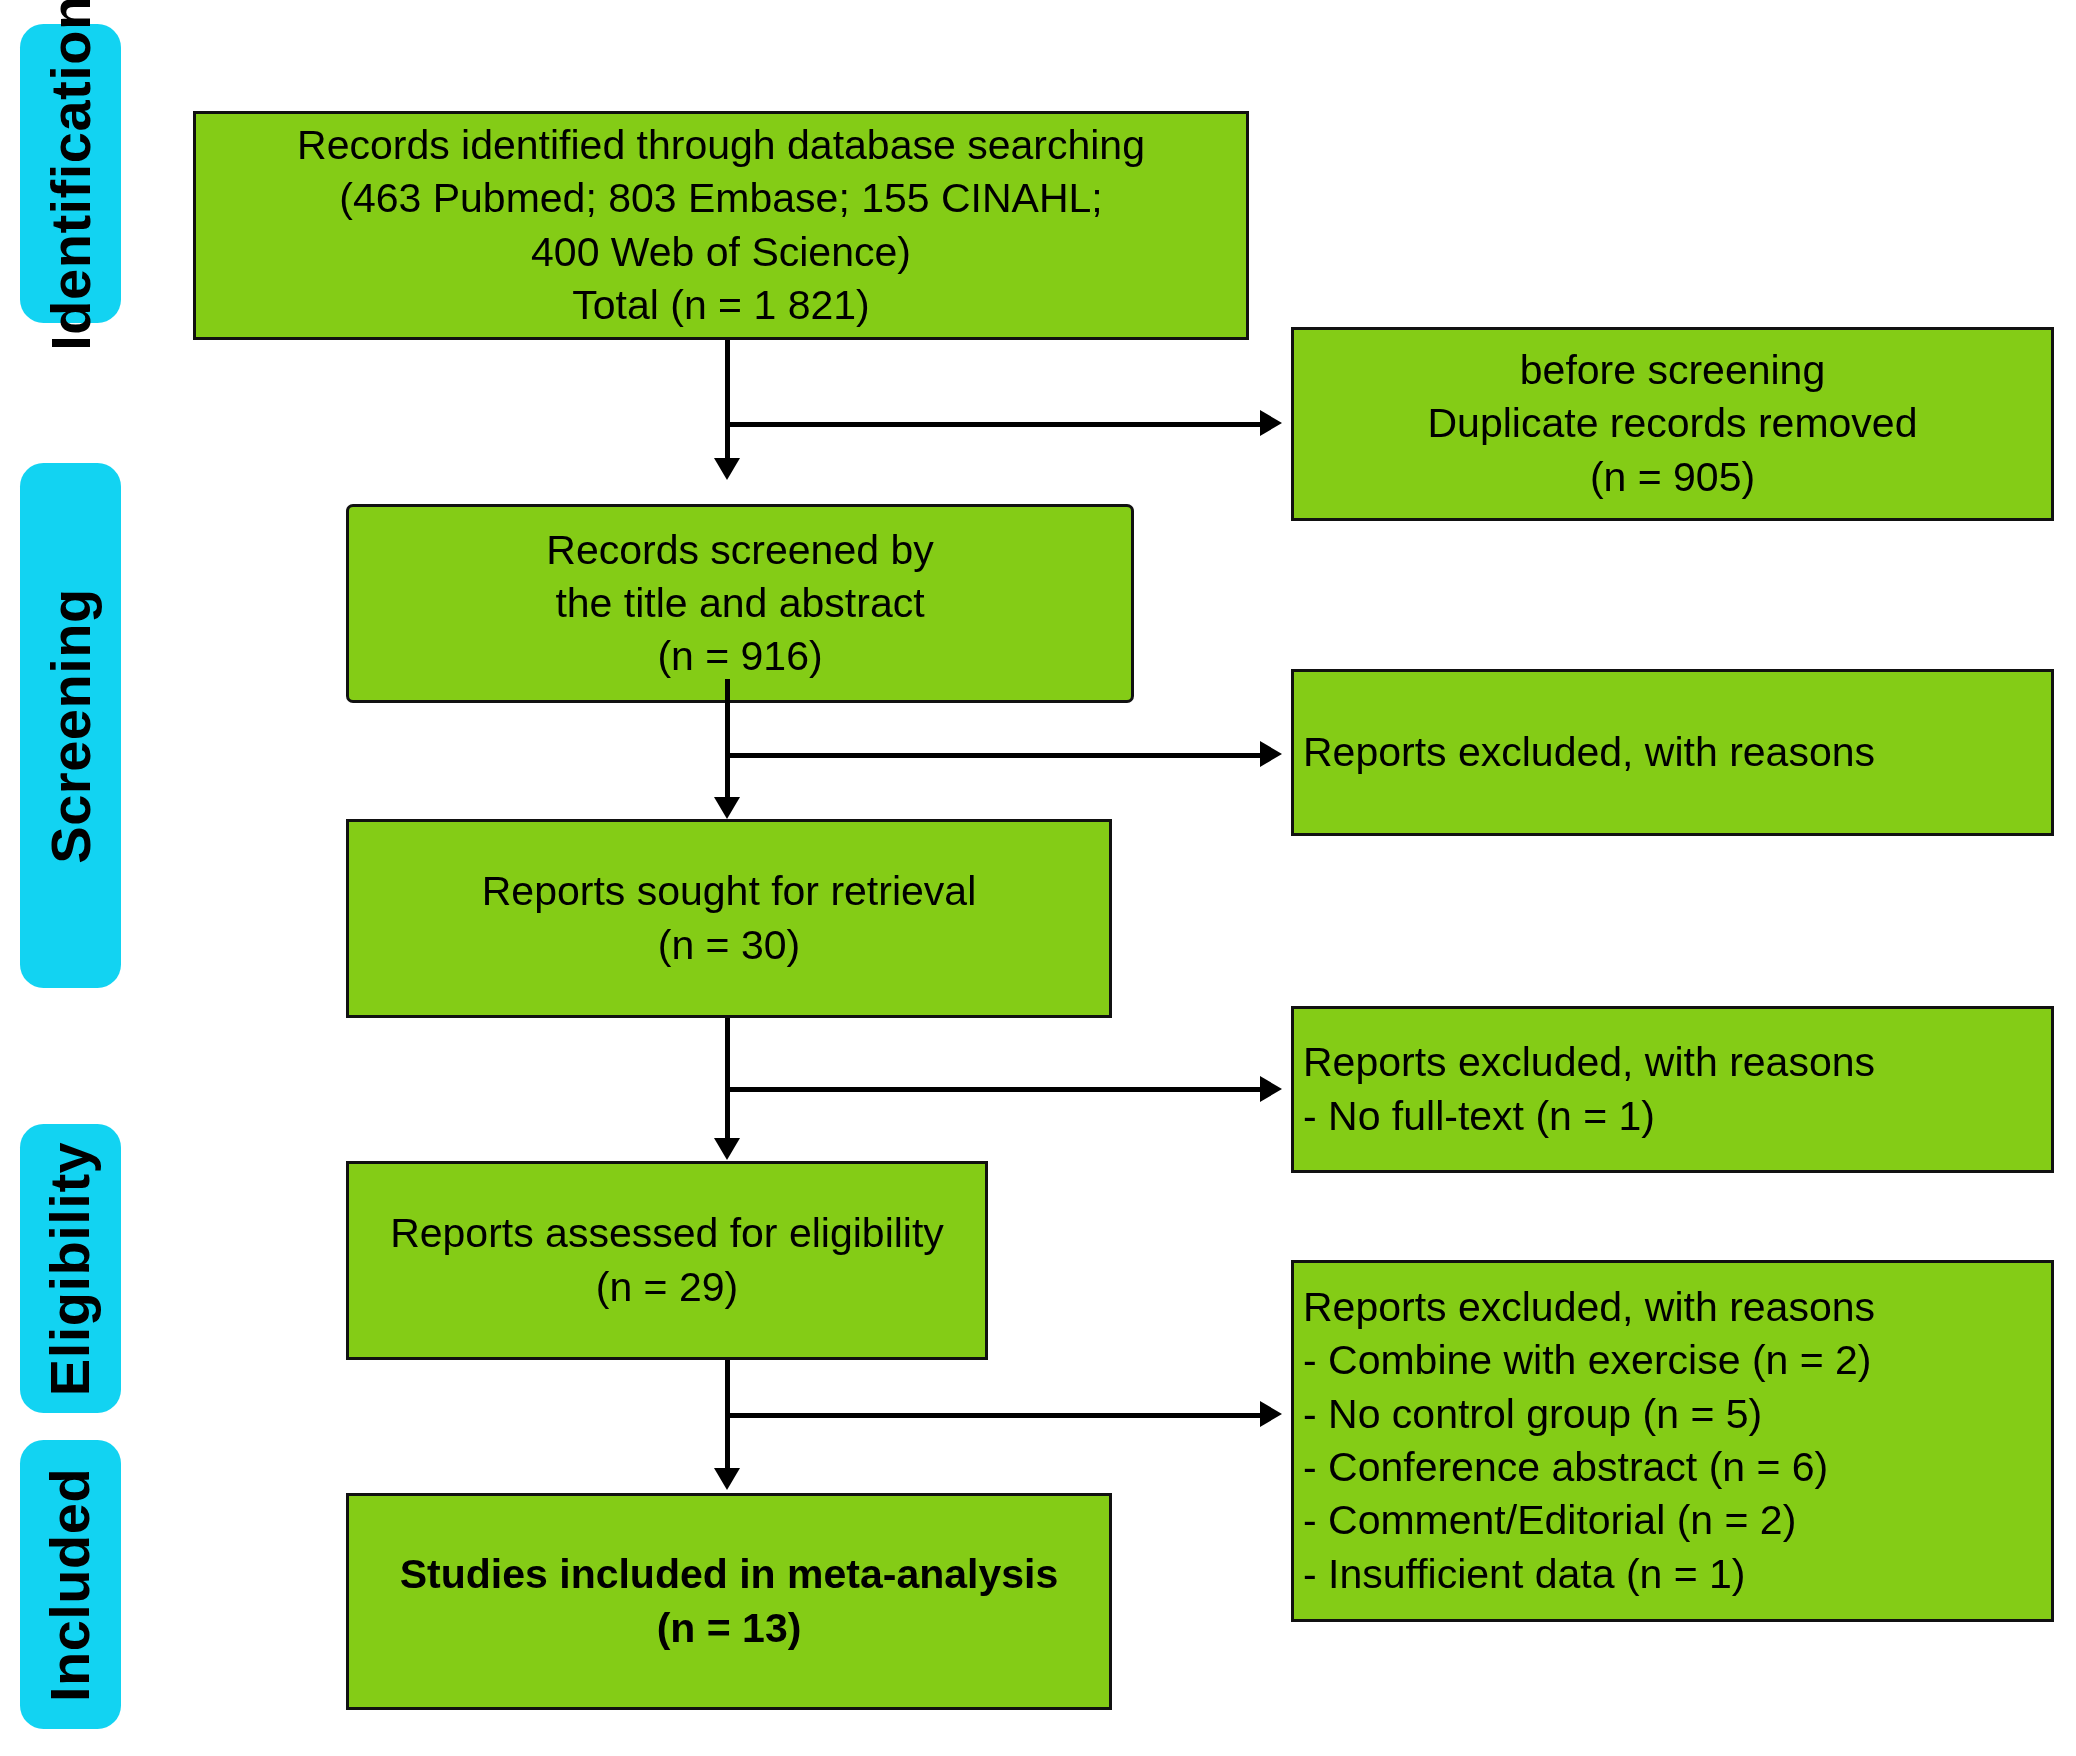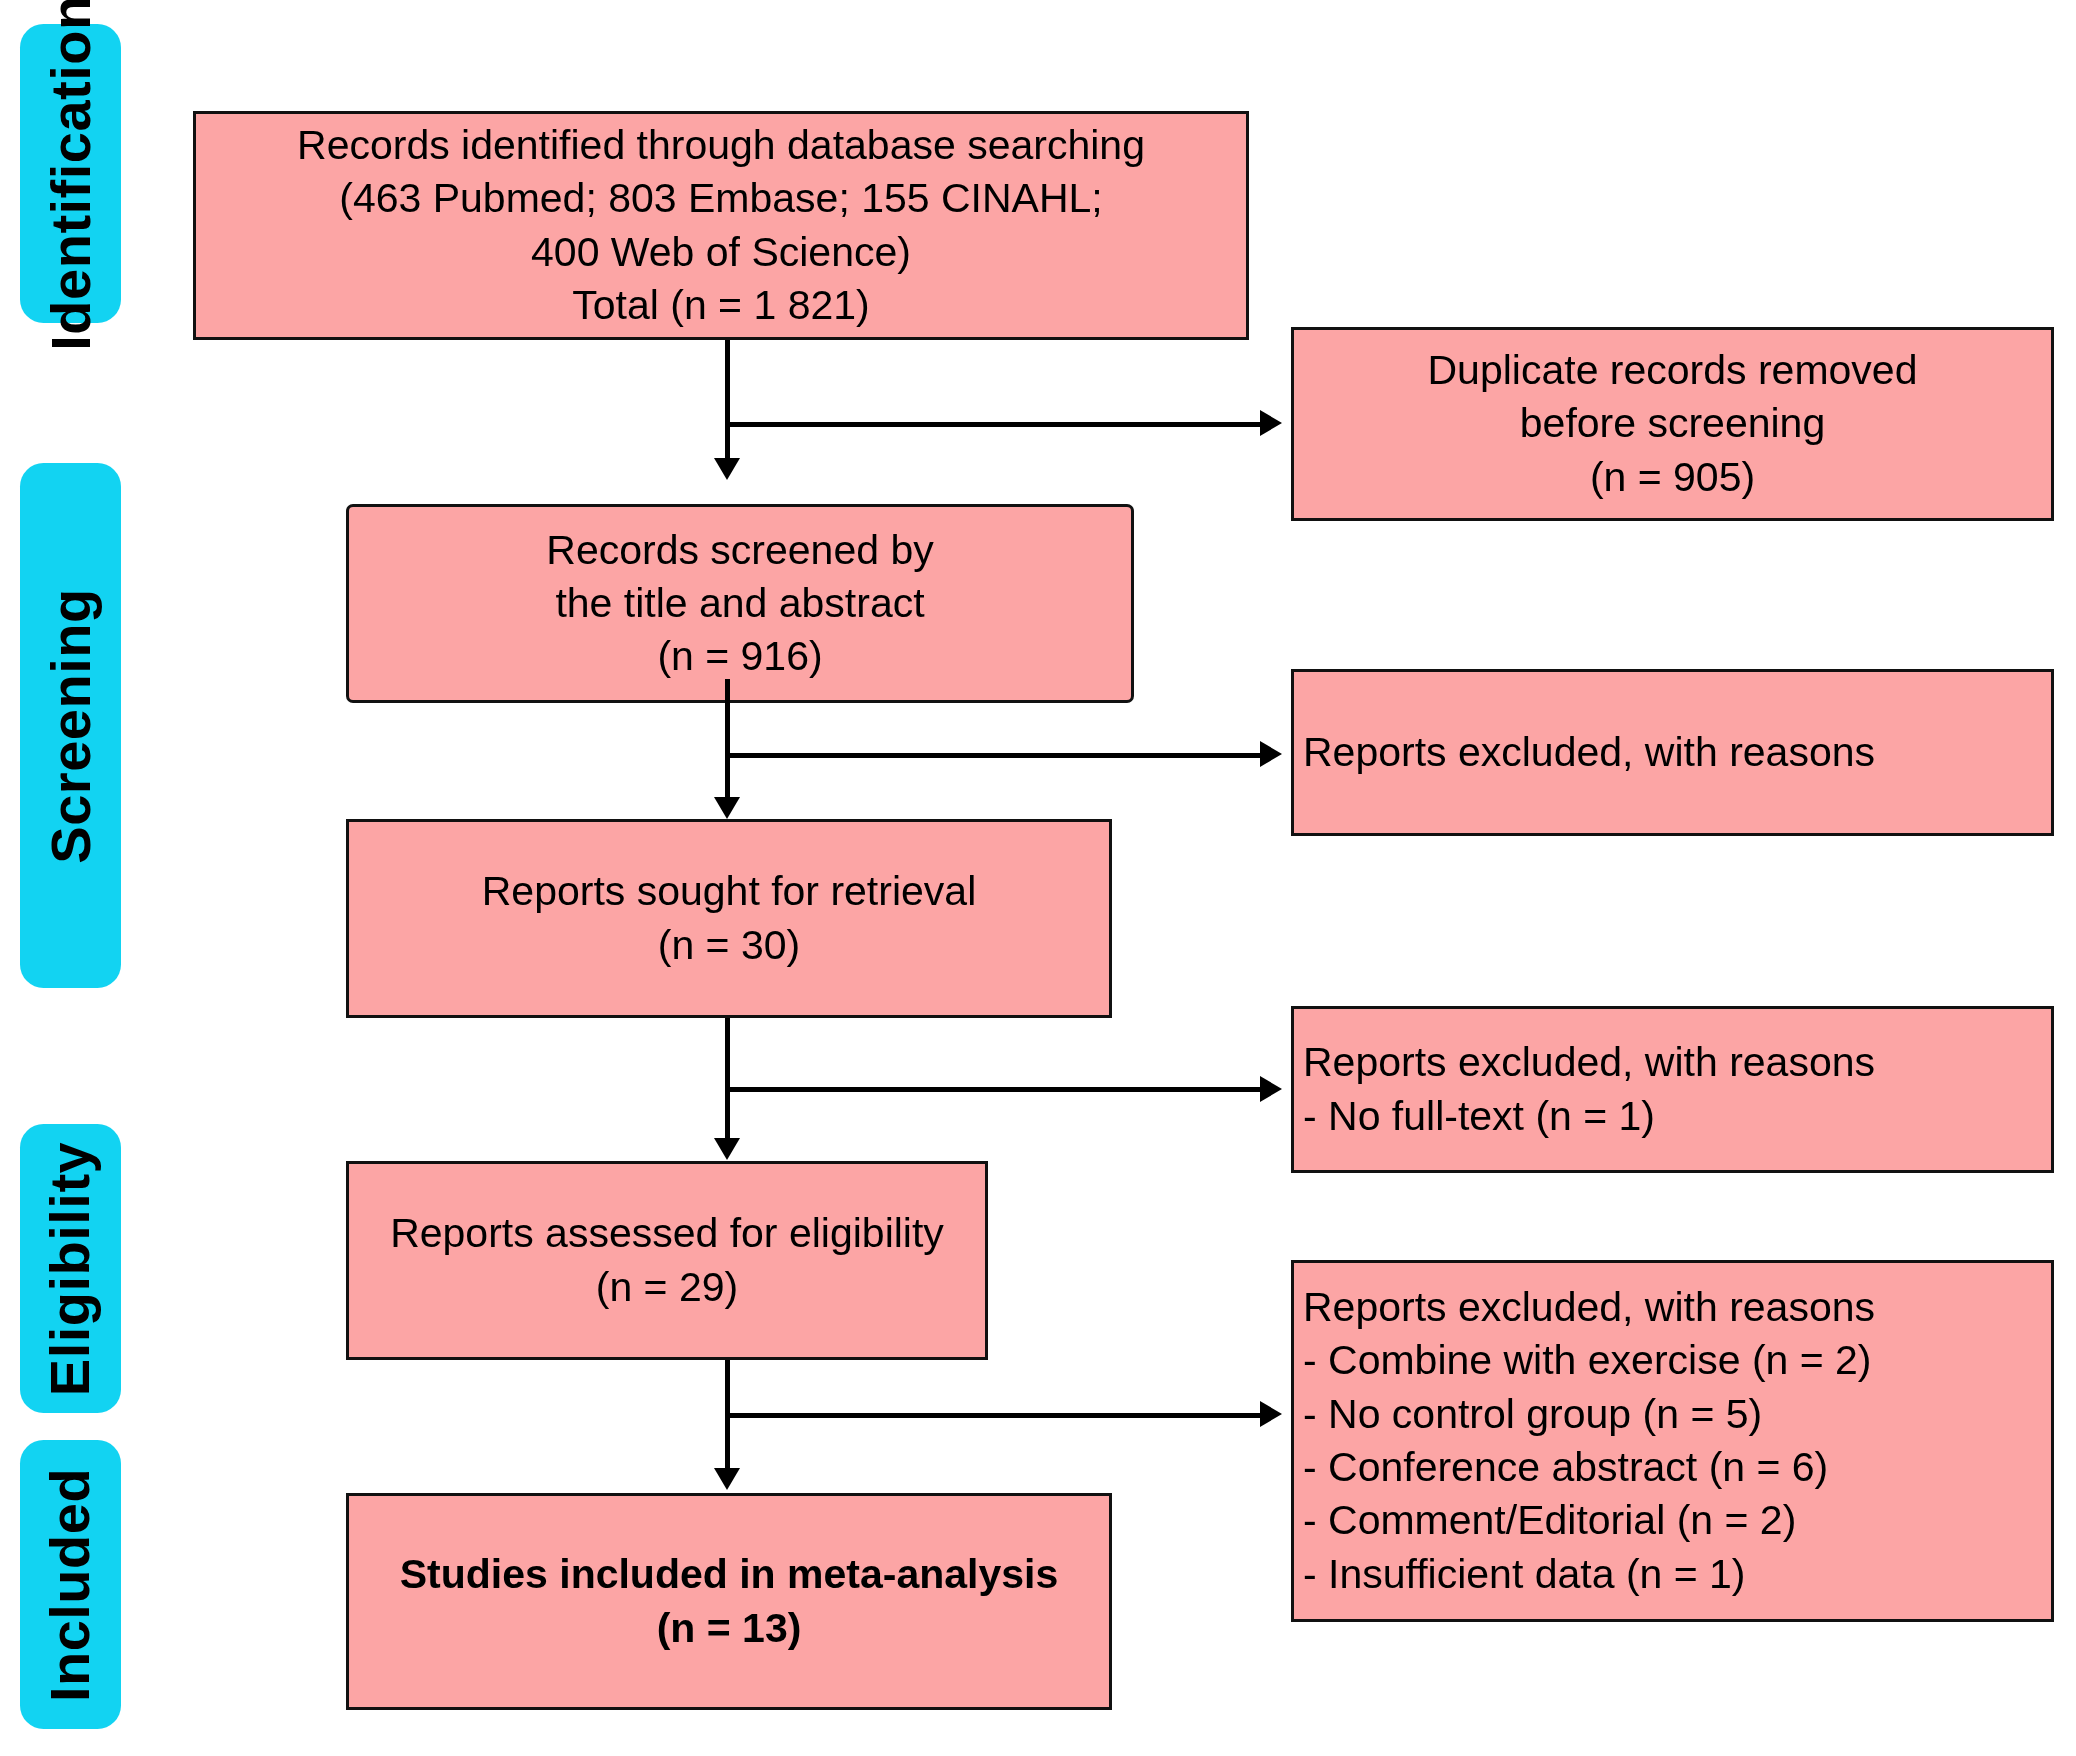--- a/index.html
+++ b/index.html
@@ -31,21 +31,21 @@
     white-space: nowrap;
     font-weight: bold;
     color: #000000;
     letter-spacing: 0.5px;
     line-height: 1;
   }
 
   
   .flow-box {
     position: absolute;
-    background: #fca5a5;
+    background: #84cc16;
     border: 3.6px solid #111111;
     box-sizing: border-box;
     display: flex;
     flex-direction: column;
     align-items: center;
     justify-content: center;
   }
   .flow-box.align-left {
     align-items: flex-start;
   }
@@ -109,22 +109,22 @@
   </div>
 
   <div class="flow-box" style="left:193px; top:111px; width:1056px; height:229px;">
     <div class="line">Records identified through database searching</div>
     <div class="line">(463 Pubmed; 803 Embase; 155 CINAHL;</div>
     <div class="line">400 Web of Science)</div>
     <div class="line">Total (n = 1 821)</div>
   </div>
 
   <div class="flow-box" style="left:1291px; top:327px; width:763px; height:194px;">
+    <div class="line">before screening</div>
     <div class="line">Duplicate records removed</div>
-    <div class="line">before screening</div>
     <div class="line">(n = 905)</div>
   </div>
 
   <div class="flow-box" style="left:346px; top:504px; width:788px; height:199px;border-radius:7px;">
     <div class="line">Records screened by</div>
     <div class="line">the title and abstract</div>
     <div class="line">(n = 916)</div>
   </div>
 
   <div class="flow-box align-left" style="left:1291px; top:669px; width:763px; height:167px;">

